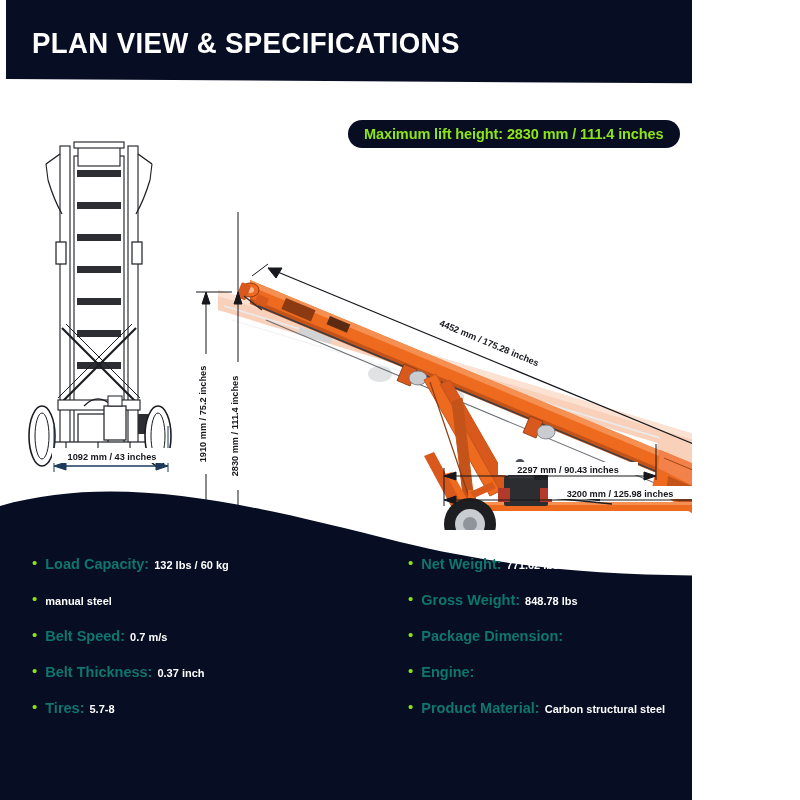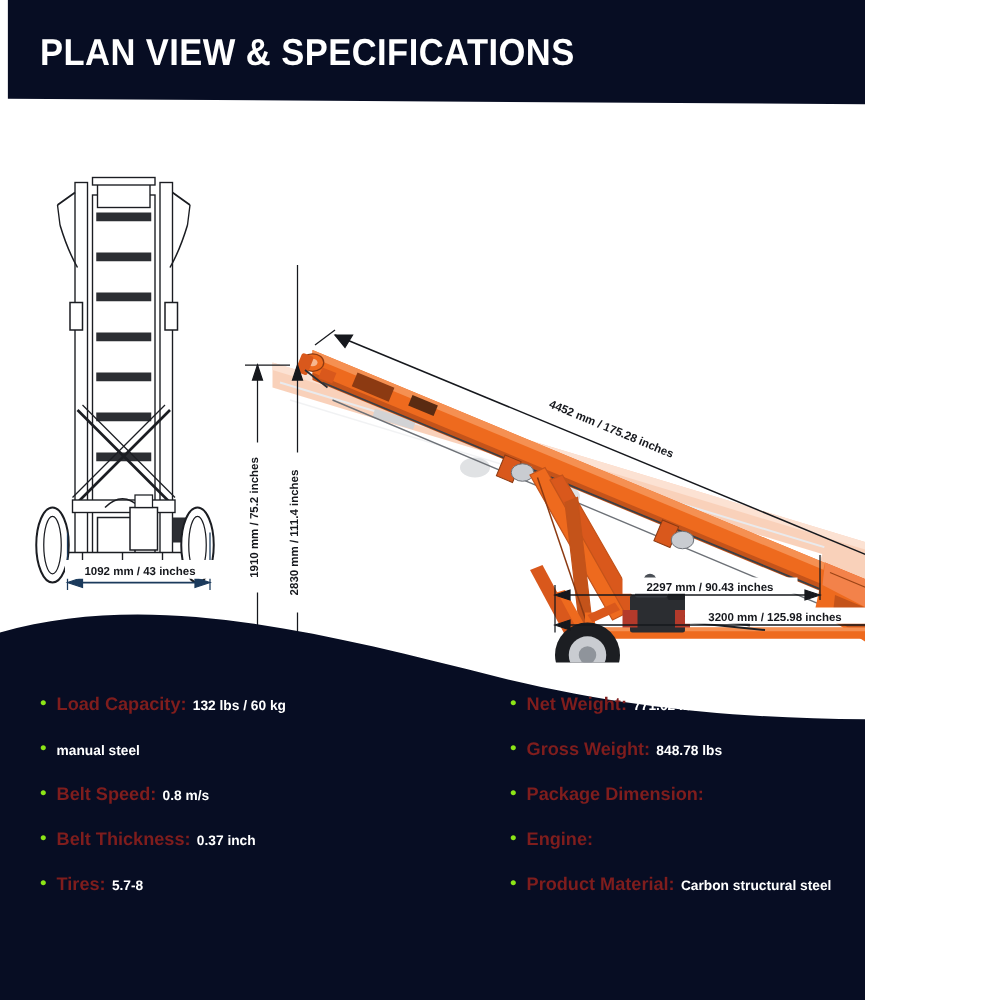--- a/index.html
+++ b/index.html
@@ -90,21 +90,21 @@
     white-space: nowrap;
   }
   .bullet {
     color: #8CE517;
     font-size: 15px;
     line-height: 1;
     margin-right: 8px;
     position: relative; top: -1px;
   }
   .spec-label {
-    color: #7f1d1d;
+    color: #0f766e;
     font-size: 14.5px;
     font-weight: bold;
     margin-right: 5px;
   }
   .spec-value {
     color: #ffffff;
     font-size: 11px;
     font-weight: bold;
   }
 
@@ -324,41 +324,44 @@
         <line x1="448" y1="416" x2="778" y2="416" stroke-width="1.2"></line>
         <polygon points="444,416 456,412 456,420"></polygon>
         <polygon points="782,416 770,412 770,420"></polygon>
       </g>
       <rect x="548" y="402" width="146" height="13" fill="#ffffff"></rect>
       <text class="dim" x="620" y="413" text-anchor="middle">3200 mm / 125.98 inches</text>
 
     </svg>
   </div>
 
+  <div id="callout">
+    <span id="callout-text">Maximum lift height: 2830 mm / 111.4 inches</span>
+  </div>
 
   <div id="panel">
     <svg id="wave" width="800" height="330" viewBox="0 0 800 330" xmlns="http://www.w3.org/2000/svg">
       <path d="M0,36 C120,2 250,34 400,72 C540,106 660,108 800,104 L800,330 L0,330 Z" fill="#070D23"></path>
     </svg>
 
     <div id="spec-grid">
       <div class="spec-col left">
         <div class="spec-row">
           <span class="bullet">•</span>
           <span class="spec-label">Load Capacity:</span>
           <span class="spec-value">132 lbs / 60 kg</span>
         </div>
         <div class="spec-row">
           <span class="bullet">•</span>
           <span class="spec-value">manual steel</span>
         </div>
         <div class="spec-row">
           <span class="bullet">•</span>
           <span class="spec-label">Belt Speed:</span>
-          <span class="spec-value">0.8 m/s</span>
+          <span class="spec-value">0.7 m/s</span>
         </div>
         <div class="spec-row">
           <span class="bullet">•</span>
           <span class="spec-label">Belt Thickness:</span>
           <span class="spec-value">0.37 inch</span>
         </div>
         <div class="spec-row">
           <span class="bullet">•</span>
           <span class="spec-label">Tires:</span>
           <span class="spec-value">5.7-8</span>

